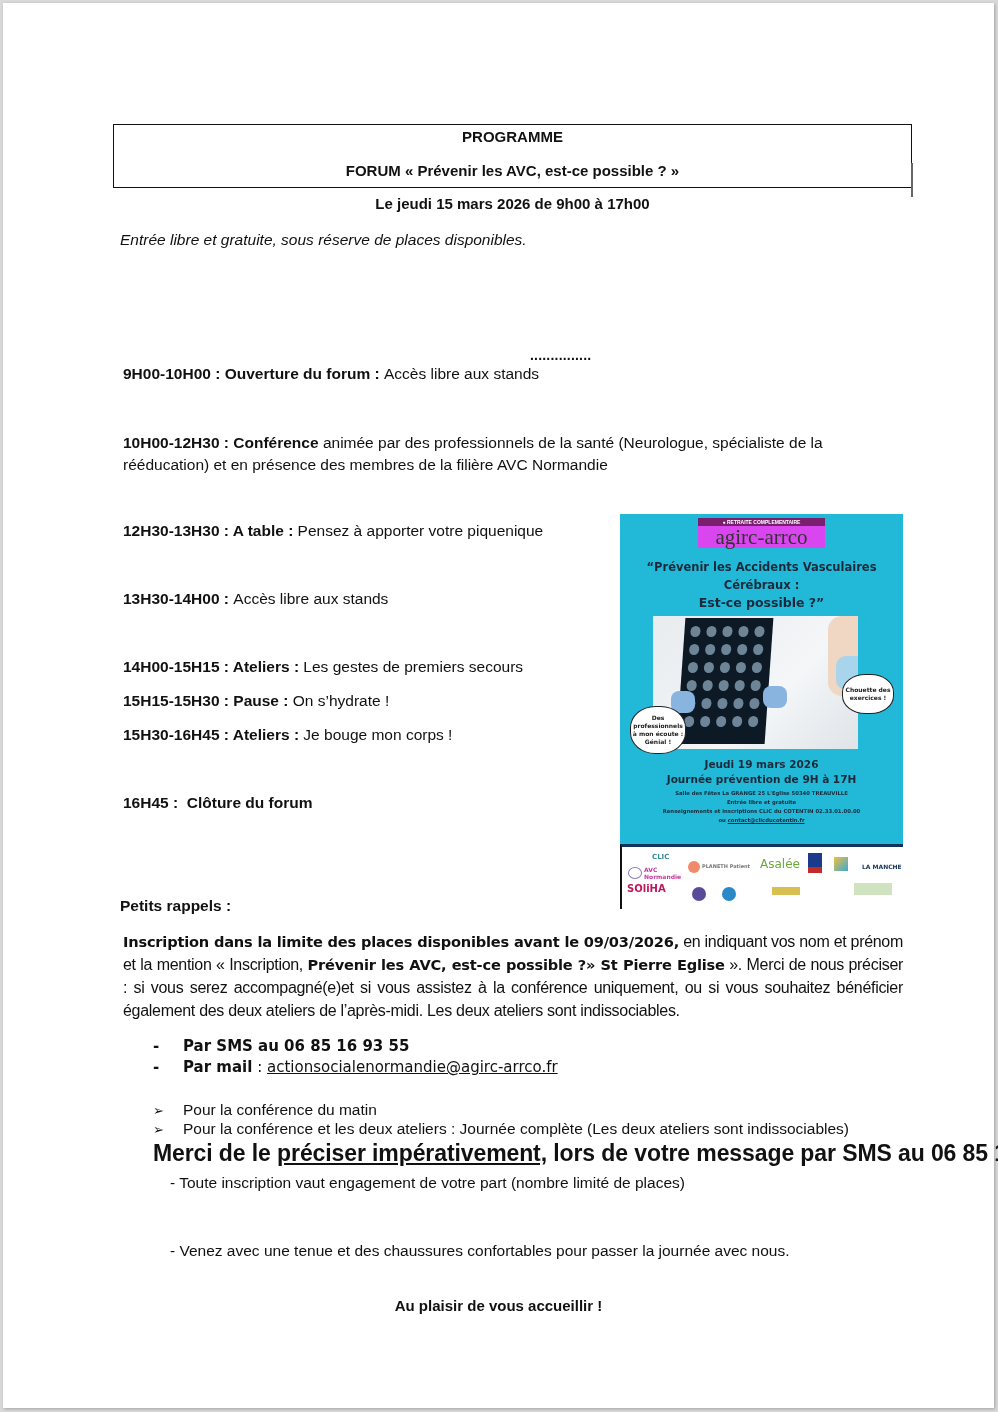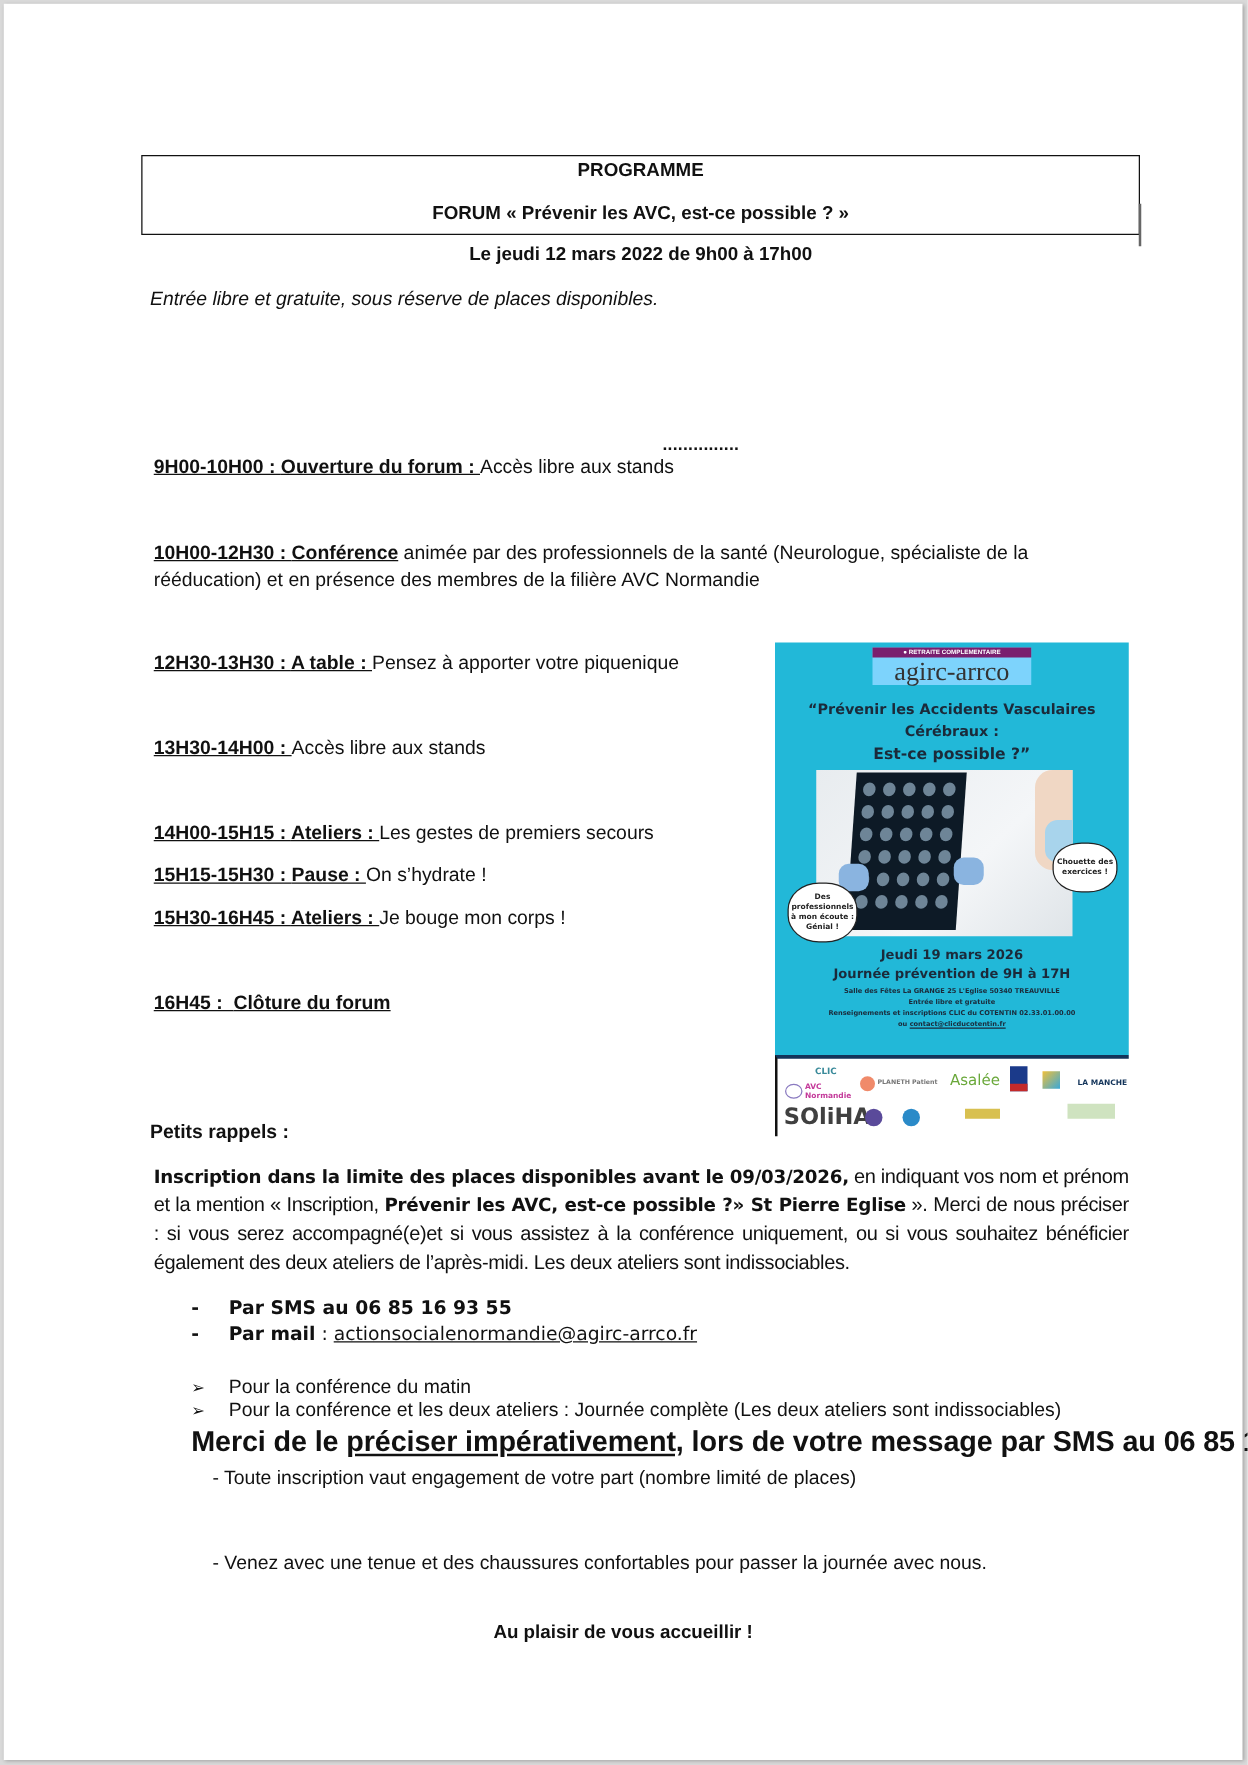--- a/index.html
+++ b/index.html
@@ -15,36 +15,36 @@
     border: 1.5px solid #111;
   }
   .title-line { position: absolute; left: 0; width: 100%; text-align: center; font-weight: bold; font-size: 15px; }
   .title-box .right-mark { position: absolute; right: -2px; top: 38px; width: 2px; height: 34px; background: #666; }
   .txt { font-size: 15.5px; line-height: 22px; white-space: nowrap; font-style: italic; }
   .b { font-weight: bold; }
   .addr { position: absolute; left: 300px; width: 420px; text-align: center; font-size: 16px; line-height: 20px; }
   .addr .bold2 { font-family: "DejaVu Sans", sans-serif; font-weight: bold; font-size: 15px; }
   .dots { position: absolute; left: 527px; top: 344px; font-weight: bold; font-size: 14px; letter-spacing: 0.2px; }
   .sched { position: absolute; left: 120px; font-size: 15.5px; white-space: nowrap; }
-  .sched .t { font-weight: bold; text-decoration: underline; }
+  .sched .t { font-weight: bold; }
   .para { position: absolute; left: 120px; width: 780px; font-size: 16px; line-height: 23px; text-align: justify; font-family: "Liberation Sans", sans-serif; letter-spacing: -0.3px; }
   .para .bb { font-family: "DejaVu Sans", sans-serif; font-weight: bold; font-size: 14.6px; letter-spacing: -0.2px; }
   .contact { position: absolute; left: 150px; font-family: "DejaVu Sans", sans-serif; font-size: 15px; white-space: nowrap; }
   .contact .dash { display: inline-block; width: 30px; font-weight: bold; }
   .contact a { color: #111; text-decoration: underline; font-weight: normal; }
   .arrow-item { position: absolute; left: 150px; font-size: 15.5px; white-space: nowrap; }
   .arrow-item .arr { display: inline-block; width: 30px; font-size: 13px; }
   .merci { position: absolute; left: 150px; font-weight: bold; font-size: 23px; white-space: nowrap; letter-spacing: -0.1px; }
   .merci u { text-decoration: underline; }
   .rem { position: absolute; left: 167px; font-size: 15.5px; white-space: nowrap; }
   .closing { position: absolute; left: 0; width: 991px; text-align: center; font-weight: bold; font-size: 15px; }
 
   
   .flyer { position: absolute; left: 617px; top: 511px; width: 283px; height: 330px; background: #22b8d8; overflow: hidden; }
-  .flyer-logo { position: absolute; left: 78px; top: 4px; width: 127px; height: 30px; background: #7dd3fc; }
+  .flyer-logo { position: absolute; left: 78px; top: 4px; width: 127px; height: 30px; background: #d946ef; }
   .flyer-logo .band { position: absolute; left: 0; top: 0; width: 100%; height: 8px; background: #7a1f6e; color: #fff; font-size: 5px; text-align: center; line-height: 8px; font-weight: bold; }
   .flyer-logo .name { position: absolute; left: 0; top: 7px; width: 100%; text-align: center; font-family: "Liberation Serif", serif; font-size: 21px; color: #333; line-height: 24px; }
   .flyer-h { position: absolute; left: 0; width: 100%; text-align: center; font-family: "DejaVu Sans", sans-serif; font-weight: bold; color: #1b2a3a; font-size: 11.5px; line-height: 17px; }
   .flyer-photo { position: absolute; left: 33px; top: 102px; width: 205px; height: 133px; background: linear-gradient(135deg, #e8ecef 0%, #f4f6f8 60%, #dfe4e8 100%); }
   .xray { position: absolute; left: 28px; top: 2px; width: 88px; height: 126px; background: #0d1a26; transform: skewX(-4deg); }
   .xray span { position: absolute; width: 10px; height: 11px; border-radius: 50%; background: #8fa9bd; opacity: 0.75; }
   .glove { position: absolute; width: 24px; height: 22px; background: #8ab4e0; border-radius: 8px; }
   .doctor { position: absolute; right: 0; top: 0; width: 30px; height: 80px; background: #f0d7c4; border-radius: 14px 0 0 14px; }
   .mask { position: absolute; right: 0; top: 40px; width: 22px; height: 34px; background: #a8d4ec; border-radius: 10px 0 0 10px; }
   .bubble { position: absolute; background: #fff; border: 1.2px solid #222; border-radius: 45%; text-align: center; font-weight: bold; font-size: 6px; line-height: 8px; color: #222; font-family: "DejaVu Sans", sans-serif; }
@@ -56,21 +56,21 @@
   .circle { position: absolute; border-radius: 50%; }
 </style>
 </head>
 <body>
 
 <div class="page">
 
   <div class="title-box">
     <div class="title-line" style="top:3px;">PROGRAMME</div>
     <div class="title-line" style="top:37px;">FORUM « Prévenir les AVC, est-ce possible ? »</div>
-    <div class="title-line" style="top:70px;">Le jeudi 12 mars 2022 de 9h00 à 17h00</div>
+    <div class="title-line" style="top:70px;">Le jeudi 15 mars 2026 de 9h00 à 17h00</div>
     <div class="right-mark"></div>
   </div>
 
   <div class="abs txt" style="left:117px; top:226px;">Entrée libre et gratuite, sous réserve de places disponibles.</div>
 
 
   <div class="dots">...............</div>
 
   <div class="sched" style="top:362px;">
     <span class="t">9H00-10H00 : </span><span class="t">Ouverture du forum : </span><span>Accès libre aux stands</span>
@@ -150,21 +150,21 @@
     <div class="flyer-date" style="top:259px; font-size:10.5px;">Journée prévention de 9H à 17H</div>
     <div class="flyer-small" style="top:275px;">Salle des Fêtes La GRANGE 25 L'Eglise 50340 TREAUVILLE</div>
     <div class="flyer-small" style="top:284px;">Entrée libre et gratuite</div>
     <div class="flyer-small" style="top:293px;">Renseignements et inscriptions CLIC du COTENTIN 02.33.01.00.00</div>
     <div class="flyer-small" style="top:302px;"><span>ou </span><u>contact@clicducotentin.fr</u></div>
   </div>
   <div class="partners">
     <div class="logo" style="left:30px; top:6px; font-size:7px; color:#3a8a9a;">CLIC</div>
     <div class="circle" style="left:6px; top:20px; width:14px; height:12px; border:1.5px solid #8a7ac0;"></div>
     <div class="logo" style="left:22px; top:19px; font-size:6px; color:#c43a9a; width:30px; line-height:7px;">AVC Normandie</div>
-    <div class="logo" style="left:5px; top:36px; font-size:18px; color:#404040;">SOliHA</div>
+    <div class="logo" style="left:5px; top:36px; font-size:10px; color:#be185d;">SOliHA</div>
     <div class="circle" style="left:66px; top:14px; width:12px; height:12px; background:#f08a6a;"></div>
     <div class="logo" style="left:80px; top:16px; font-size:5px; color:#777;">PLANETH Patient</div>
     <div class="circle" style="left:70px; top:40px; width:14px; height:14px; background:#5a4a9a;"></div>
     <div class="circle" style="left:100px; top:40px; width:14px; height:14px; background:#2a8ac8;"></div>
     <div class="logo" style="left:138px; top:10px; font-size:12px; color:#6aa83a; font-weight:normal;">Asalée</div>
     <div class="abs" style="left:186px; top:6px; width:14px; height:20px; background:#1b3a8a; border-bottom:6px solid #c42a2a;"></div>
     <div class="abs" style="left:212px; top:10px; width:14px; height:14px; background:linear-gradient(135deg,#f0c03a,#3aa8d8);"></div>
     <div class="logo" style="left:240px; top:16px; font-size:6px; color:#13345a;">LA MANCHE</div>
     <div class="abs" style="left:150px; top:40px; width:28px; height:8px; background:#d8c050;"></div>
     <div class="abs" style="left:232px; top:36px; width:38px; height:12px; background:#cfe3c0;"></div>

